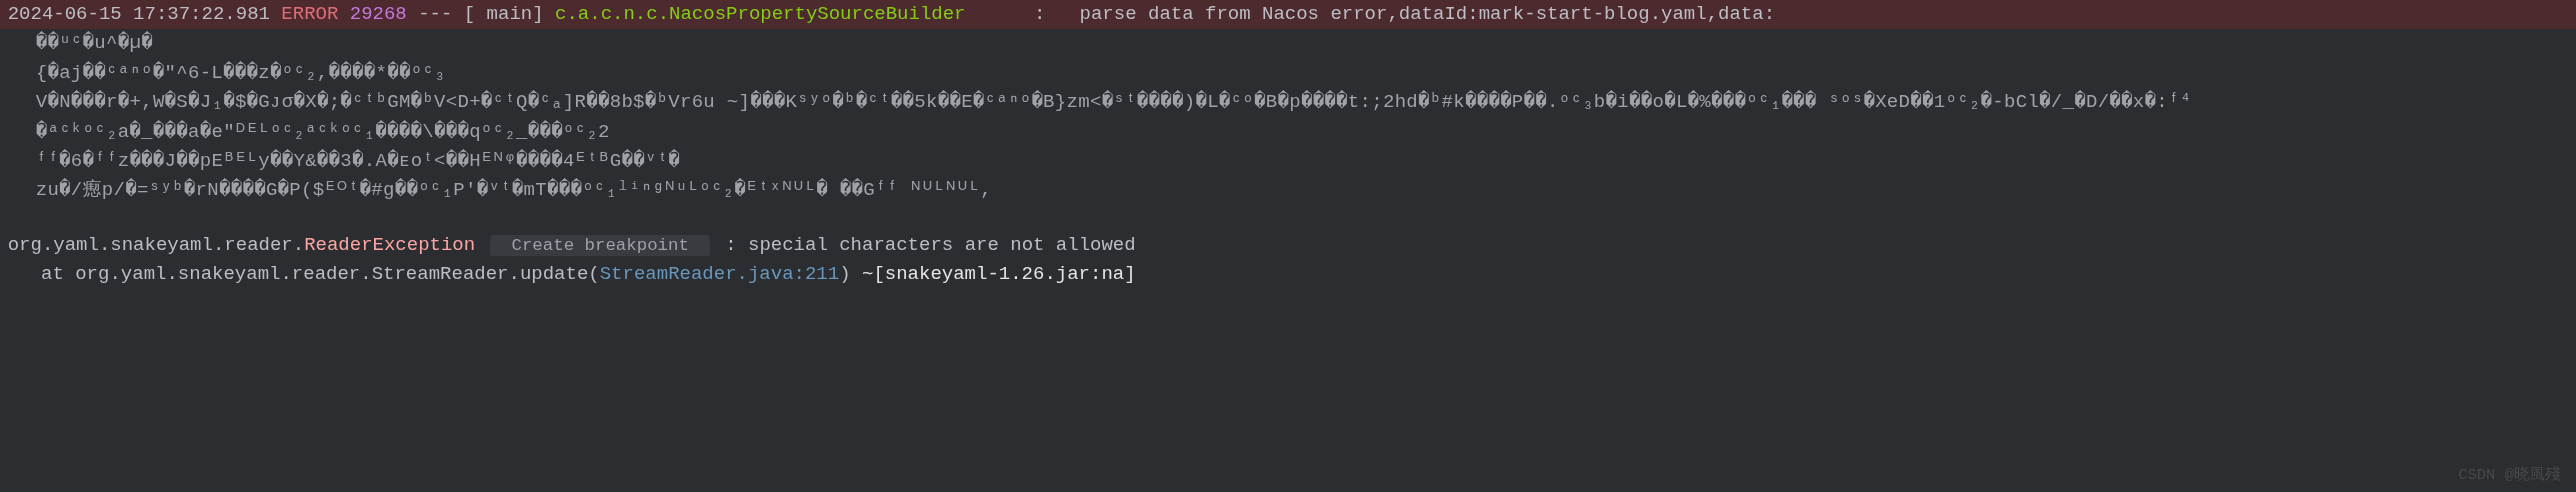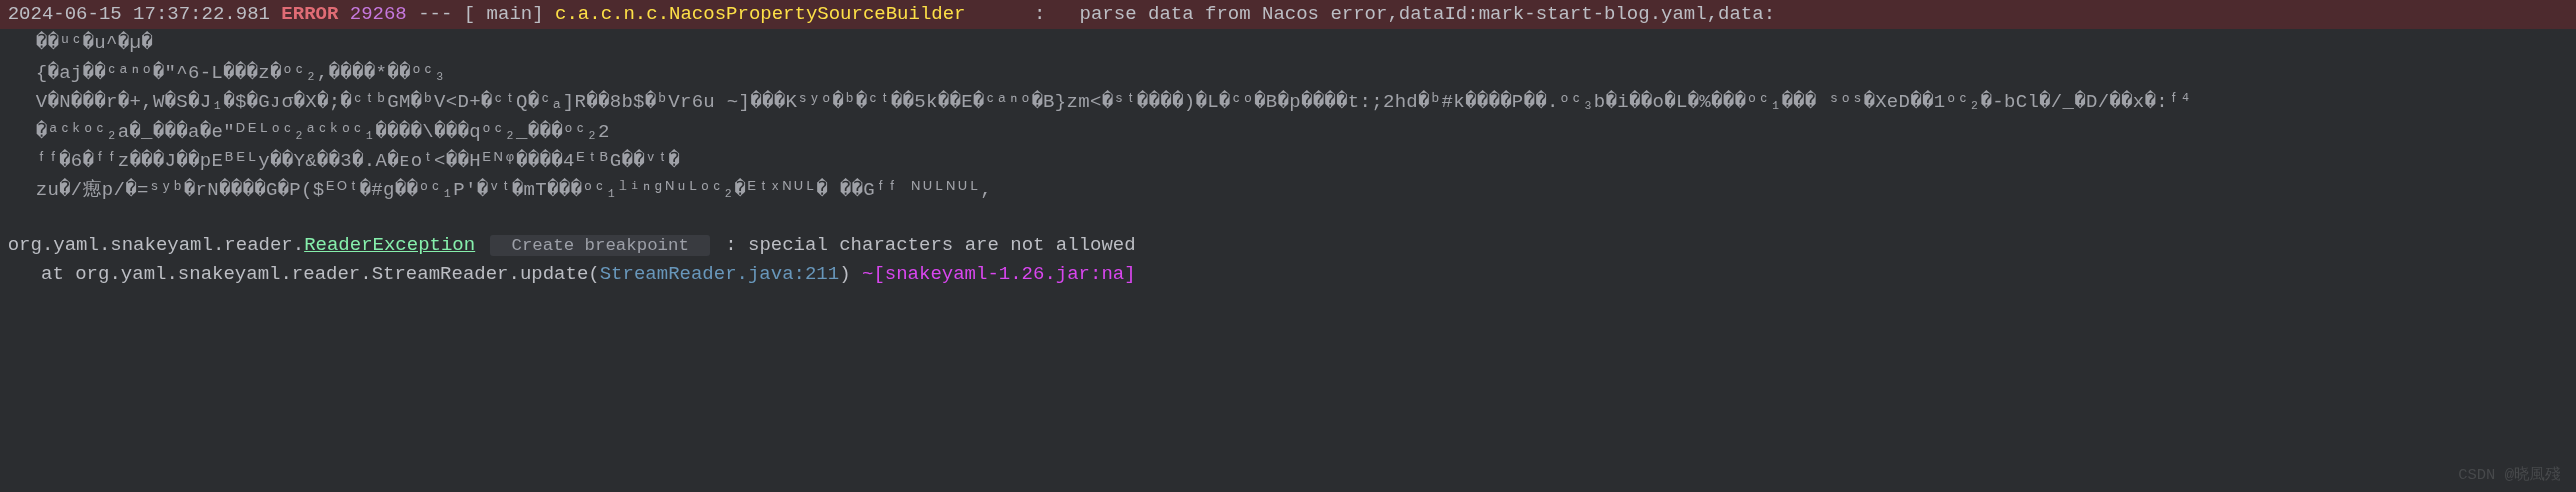--- a/index.html
+++ b/index.html
@@ -22,68 +22,67 @@
     }
     .error-line {
       background: #4d2a2e;
       padding: 1.9px 7.7px 1.9px 7.7px;
     }
     .timestamp {
       color: #bcbec4;
     }
     .level-error {
       color: #e06c75;
-      font-weight: 700;
+      font-weight: 400;
     }
     .pid {
       color: #c678dd;
     }
     .thread {
       color: #bcbec4;
     }
     .logger-class {
-      color: #fde047;
+      color: #84cc16;
     }
     .msg {
       color: #bcbec4;
     }
     .garbage-line {
       padding: 1.9px 7.7px;
       color: #a0a2a8;
       letter-spacing: 0.3px;
       margin-left: 28px;
     }
     .exception-line {
       padding: 1.9px 7.7px;
     }
     .pkg {
       color: #bcbec4;
     }
     .linkish {
-      color: #86efac;
-      text-decoration: underline;
+      color: #fca5a5;
       cursor: pointer;
     }
     .inline-badge {
       background: #393b40;
       color: #9da0a8;
       padding: 1px 21px;
       border-radius: 2.9px;
       font-size: 17.4px;
       margin: 0 3.9px;
     }
     .stack-line {
       padding: 1.9px 7.7px 1.9px 41px;
     }
     .file-link {
       color: #6897bb;
       cursor: pointer;
     }
     .jar-info {
-      color: #d946ef;
+      color: #e5e5e5;
       text-align: right;
     }
     .watermark {
       position: fixed;
       bottom: 5.8px;
       right: 15.5px;
       color: #5a5c5e;
       font-size: 15.5px;
       opacity: 0.6;
     }

